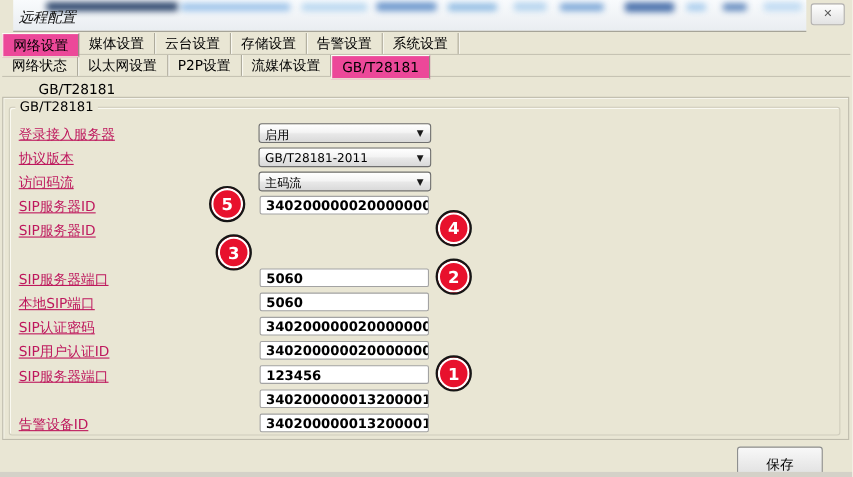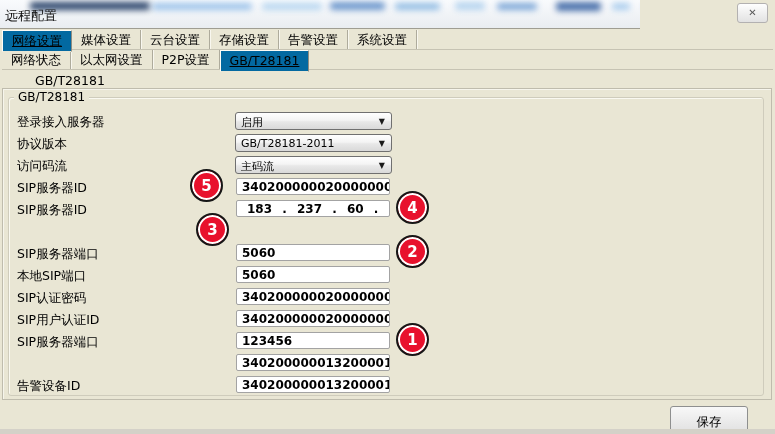--- a/index.html
+++ b/index.html
@@ -1,51 +1,51 @@
 <!DOCTYPE html>
 <html><head>
 <meta charset="utf-8">
 <style>
   html,body{margin:0;padding:0;}
   body{font-family:"DejaVu Sans","Liberation Sans",sans-serif;}
   .window{position:relative;width:775px;height:434px;background:#e9e6d4;overflow:hidden;}
 
   
-  .titlebar{position:absolute;left:0;top:0;width:640px;height:28px;
-    background:linear-gradient(#f9fbfd,#e9edf1);border-bottom:1px solid #9f9d92;overflow:hidden;}
+  .titlebar{position:absolute;left:12px;top:0;width:721px;height:28px;
+    background:linear-gradient(#f9fbfd,#e9edf1);border-bottom:1px solid #9f9d92;overflow:hidden;font-style:italic;}
   .blob{position:absolute;border-radius:3px;filter:blur(3px);}
   .title-text{position:absolute;left:5px;top:7px;font-size:13px;color:#111;z-index:3;}
   .close-btn{position:absolute;left:737px;top:3px;width:29px;height:18px;z-index:4;
     background:linear-gradient(#fefefe,#e2e2e2);border:1px solid #b3b1b1;border-radius:3px;
     display:flex;align-items:center;justify-content:center;cursor:pointer;}
   .close-btn span{font-size:10px;font-weight:bold;color:#5a5a5a;line-height:1;}
 
   
   .tabrow{position:absolute;left:2px;width:771px;height:19px;border-bottom:1px solid #c6c3b3;
     display:flex;align-items:stretch;}
   .tabrow1{top:30px;}
   .tabrow2{top:50px;}
   .tab{font-size:12.5px;color:#000;line-height:19px;padding:0 9px;white-space:nowrap;
     border-right:1px solid #aeab9c;box-shadow:1px 0 0 #f8f7ef;cursor:pointer;}
-  .tab.active{background:#0369a1;border:1px solid;border-color:#fdfcf6 #8f8d81 #e9e6d4 #fdfcf6;
-    box-shadow:none;margin-bottom:-1px;height:20px;z-index:2;position:relative;text-decoration:underline;}
+  .tab.active{background:#ec4899;border:1px solid;border-color:#fdfcf6 #8f8d81 #e9e6d4 #fdfcf6;
+    box-shadow:none;margin-bottom:-1px;height:20px;z-index:2;position:relative;}
 
   .page-label{position:absolute;left:35px;top:73px;font-size:12.5px;color:#000;}
 
   
   .panel{position:absolute;left:2px;top:88px;width:768px;height:310px;
     border:1px solid #bfbcad;box-shadow:inset 1px 1px 0 #f6f5ec;}
   .groupbox{position:absolute;left:8px;top:97px;width:754px;height:297px;
     border:1px solid #cfccbc;border-radius:3px;box-shadow:inset 1px 1px 0 #faf9f1;}
   .legend{position:absolute;left:14px;top:90px;font-size:12px;color:#000;
     background:#e9e6d4;padding:0 4px;z-index:2;}
 
   
   .row{position:absolute;left:0;width:775px;height:18px;}
-  .flabel{position:absolute;left:17px;top:2px;font-size:12.5px;color:#000000;}
+  .flabel{position:absolute;left:17px;top:2px;font-size:12.5px;color:#be185d;text-decoration:underline;}
   .combo{position:absolute;left:235px;top:0;width:157px;height:18px;box-sizing:border-box;
     border:1px solid #707070;border-radius:3px;cursor:pointer;
     background:linear-gradient(#ffffff,#f4f4f4 45%,#e8e8e8 55%,#d9d9d9);}
   .combo .ctext{position:absolute;left:5px;top:2px;font-size:11px;font-weight:400;color:#000;}
   .combo .arrow{position:absolute;right:6px;top:4px;font-size:8px;color:#1a1a1a;}
   .tinput{position:absolute;left:236px;top:0;width:154px;height:17px;box-sizing:border-box;
     border:1px solid #a3a3a3;border-radius:2px;background:#fff;
     font-family:inherit;font-size:12px;font-weight:700;color:#000;padding:0 0 0 5px;margin:0;}
   .tinput.ip{padding-left:10px;word-spacing:6px;}
 
@@ -89,20 +89,21 @@
     <div class="tab">云台设置</div>
     <div class="tab">存储设置</div>
     <div class="tab">告警设置</div>
     <div class="tab">系统设置</div>
   </div>
 
   <div class="tabrow tabrow2">
     <div class="tab">网络状态</div>
     <div class="tab">以太网设置</div>
     <div class="tab">P2P设置</div>
+    <div class="tab">流媒体设置</div>
     <div class="tab active">GB/T28181</div>
   </div>
 
   <div class="page-label">GB/T28181</div>
 
   <div class="panel"></div>
   <div class="groupbox"></div>
   <div class="legend">GB/T28181</div>
 
   <div class="row" style="top:112px">
@@ -125,21 +126,20 @@
       <span class="ctext">主码流</span>
       <span class="arrow">▼</span>
     </div>
   </div>
   <div class="row" style="top:178px">
     <span class="flabel">SIP服务器ID</span>
     <input class="tinput" value="34020000002000000001" style="">
   </div>
   <div class="row" style="top:200px">
     <span class="flabel">SIP服务器ID</span>
-    <input class="tinput ip" value="183 . 237 . 60 . 253" style="">
   </div>
   <div class="row" style="top:244px">
     <span class="flabel">SIP服务器端口</span>
     <input class="tinput" value="5060" style="">
   </div>
   <div class="row" style="top:266px">
     <span class="flabel">本地SIP端口</span>
     <input class="tinput" value="5060" style="">
   </div>
   <div class="row" style="top:288px">

